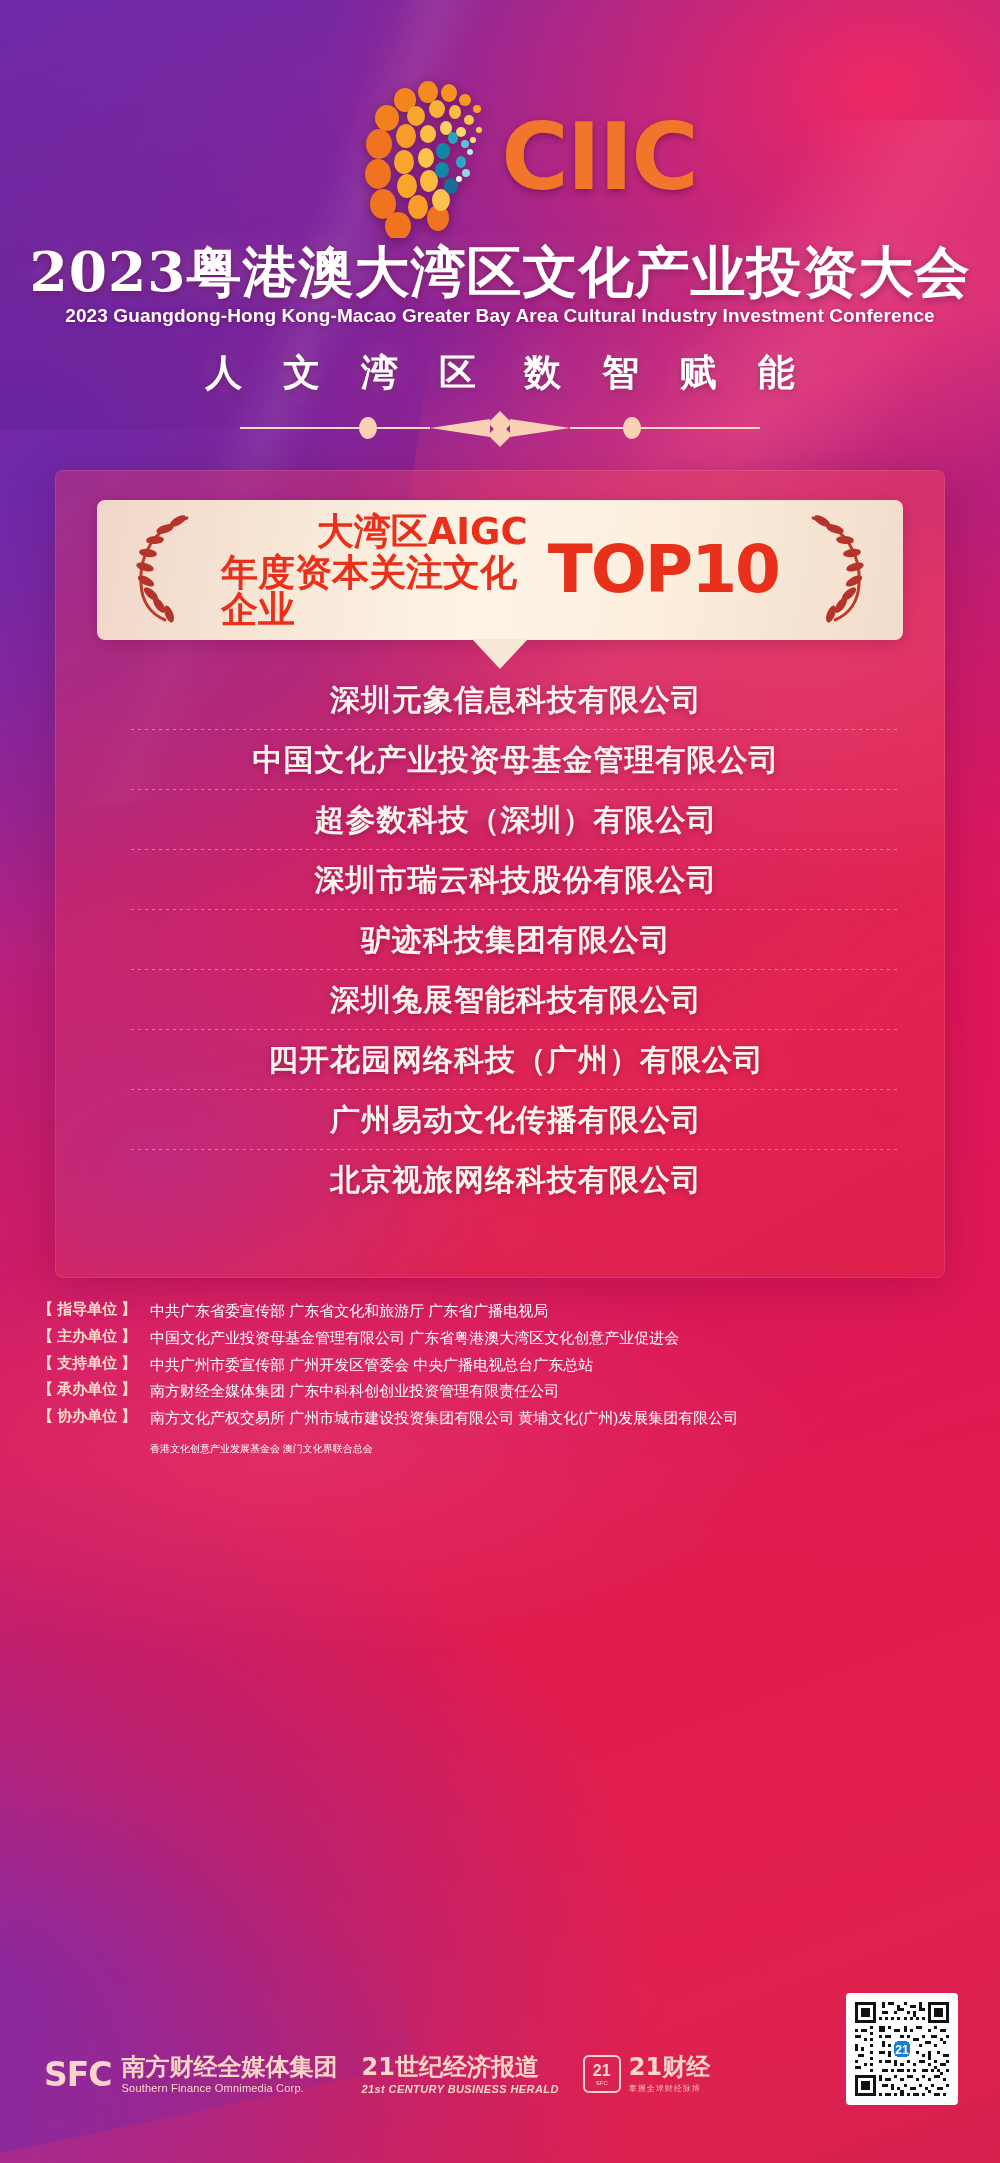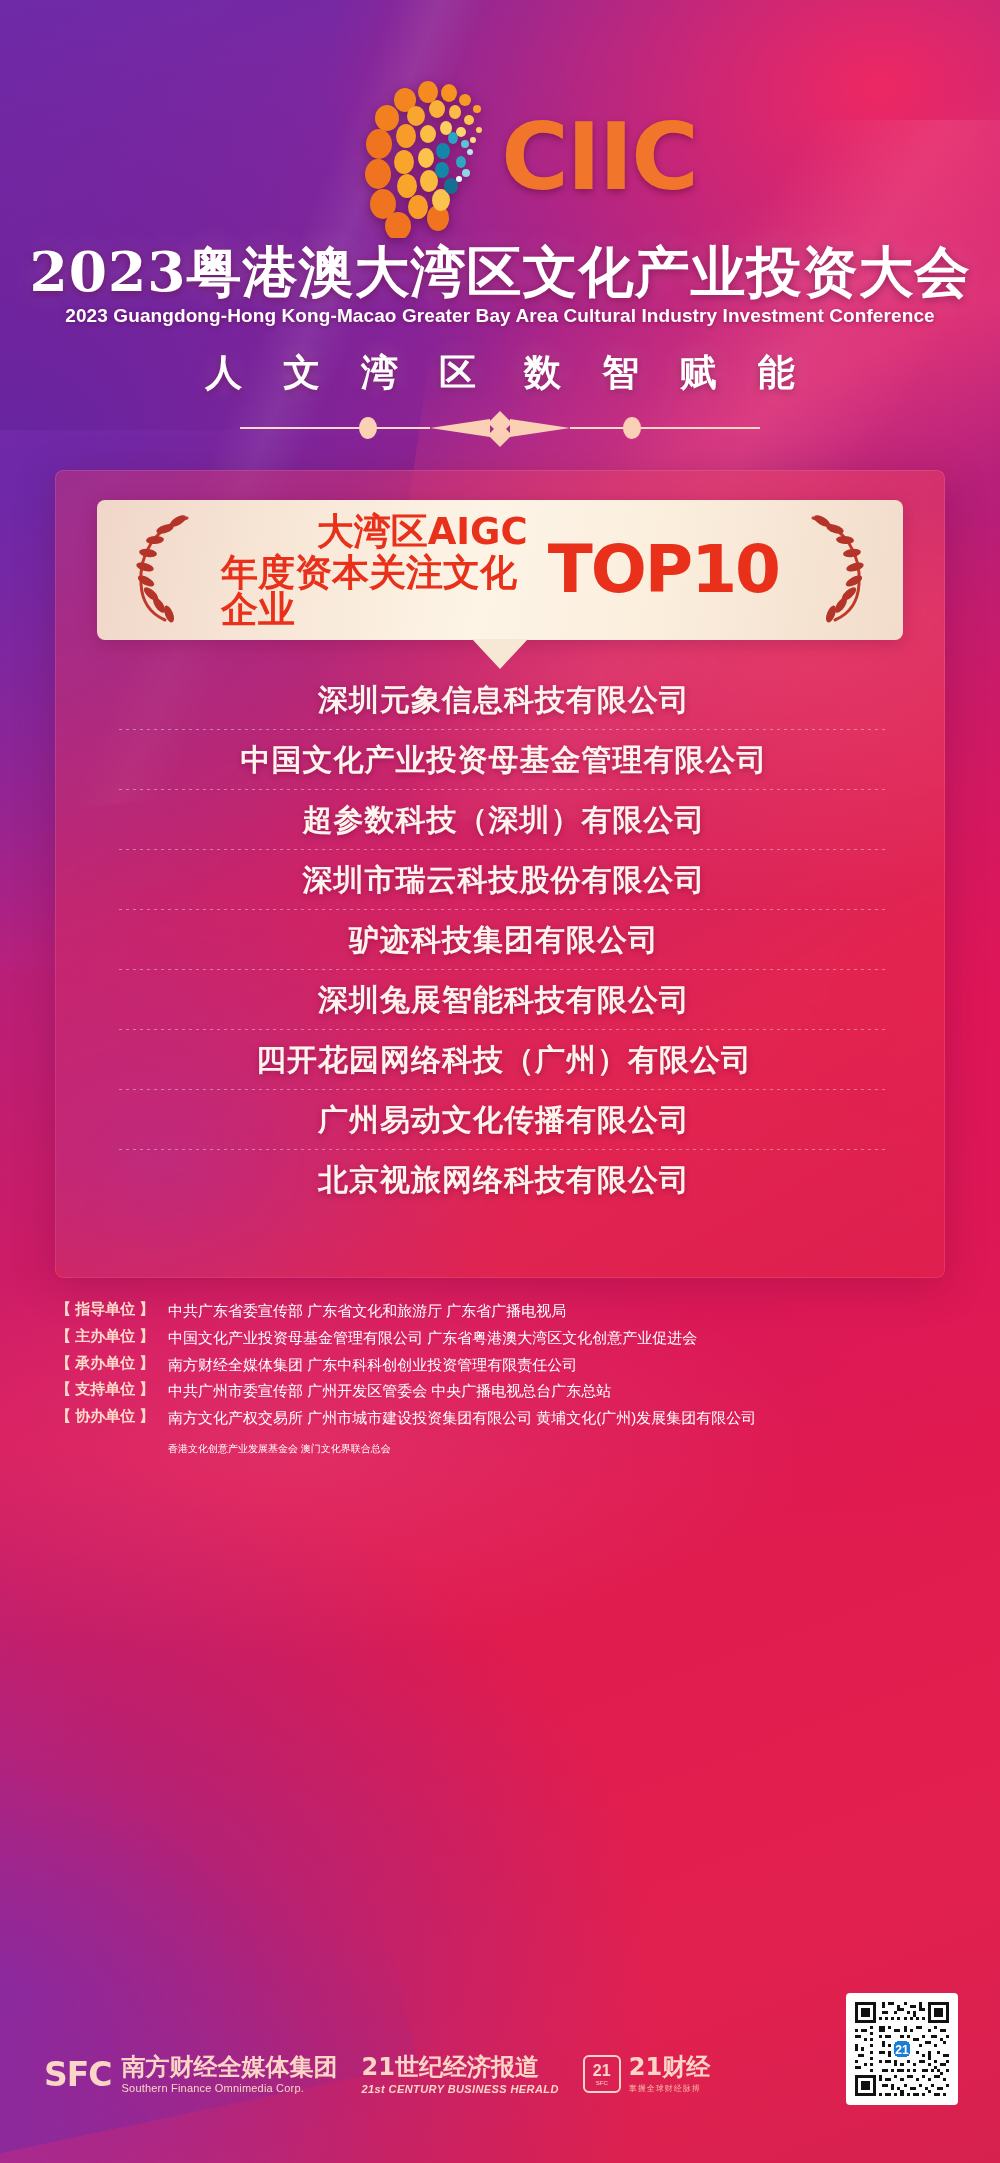--- a/index.html
+++ b/index.html
@@ -89,32 +89,32 @@
     line-height:1.0;}
   #ribbon-cn .l1{font-family:"DejaVu Sans","Liberation Sans",sans-serif;
     font-weight:bold;font-size:37px;color:#E8301A;letter-spacing:0px;}
   #ribbon-cn .l2{font-family:"DejaVu Sans","Liberation Sans",sans-serif;
     font-weight:bold;font-size:37px;color:#E8301A;margin-top:4px;}
   #ribbon-top10{font-family:"DejaVu Sans","Liberation Sans",sans-serif;
     font-weight:bold;font-size:66px;color:#E8301A;letter-spacing:-2px;
     line-height:1;margin-left:4px;}
 
   
-  #list{position:absolute;left:4px;top:200px;width:890px;}
+  #list{position:absolute;left:16px;top:200px;width:890px;}
   .row{height:60px;display:flex;align-items:center;justify-content:center;
     position:relative;}
   .row .name{font-family:"DejaVu Sans","Liberation Sans",sans-serif;
     font-weight:bold;font-size:30px;color:#FFF4EC;letter-spacing:1px;
     text-shadow:0 2px 6px rgba(110,0,50,.45);}
   .row:not(:last-child)::after{content:"";position:absolute;left:60px;right:60px;
     bottom:0;height:1px;
     background:repeating-linear-gradient(to right, rgba(255,255,255,.38) 0 3px, rgba(255,255,255,0) 3px 7px);}
 
   
-  #sponsors{position:absolute;left:56px;top:1300px;width:760px;}
+  #sponsors{position:absolute;left:38px;top:1300px;width:760px;}
   .sp-row{display:flex;align-items:flex-start;margin-bottom:5px;}
   .sp-label{flex:0 0 auto;width:112px;font-size:15px;font-weight:bold;
     color:#FFDCC9;letter-spacing:0px;white-space:nowrap;}
   .sp-val{font-size:15px;color:#FFFFFF;line-height:1.45;}
   .sp-val2{font-size:10px;color:#FFFFFF;line-height:1.45;margin-left:112px;margin-top:13px;}
 
   
   #footer{position:absolute;left:44px;bottom:68px;display:flex;align-items:flex-start;gap:24px;}
   #sfc{display:flex;align-items:center;gap:10px;}
   #sfc-mark{font-family:"DejaVu Sans","Liberation Sans",sans-serif;font-weight:bold;
@@ -310,26 +310,26 @@
   <div id="sponsors">
     <div class="sp-row">
       <div class="sp-label">【 指导单位 】</div>
       <div class="sp-val">中共广东省委宣传部  广东省文化和旅游厅  广东省广播电视局</div>
     </div>
     <div class="sp-row">
       <div class="sp-label">【 主办单位 】</div>
       <div class="sp-val">中国文化产业投资母基金管理有限公司  广东省粤港澳大湾区文化创意产业促进会</div>
     </div>
     <div class="sp-row">
+      <div class="sp-label">【 支持单位 】</div>
+      <div class="sp-val">中共广州市委宣传部  广州开发区管委会  中央广播电视总台广东总站</div>
+    </div>
+    <div class="sp-row">
       <div class="sp-label">【 承办单位 】</div>
       <div class="sp-val">南方财经全媒体集团  广东中科科创创业投资管理有限责任公司</div>
-    </div>
-    <div class="sp-row">
-      <div class="sp-label">【 支持单位 】</div>
-      <div class="sp-val">中共广州市委宣传部  广州开发区管委会  中央广播电视总台广东总站</div>
     </div>
     <div class="sp-row">
       <div class="sp-label">【 协办单位 】</div>
       <div class="sp-val">南方文化产权交易所  广州市城市建设投资集团有限公司  黄埔文化(广州)发展集团有限公司</div>
     </div>
     <div class="sp-val2">香港文化创意产业发展基金会  澳门文化界联合总会</div>
   </div>
 
   <div id="footer">
     <div id="sfc">

